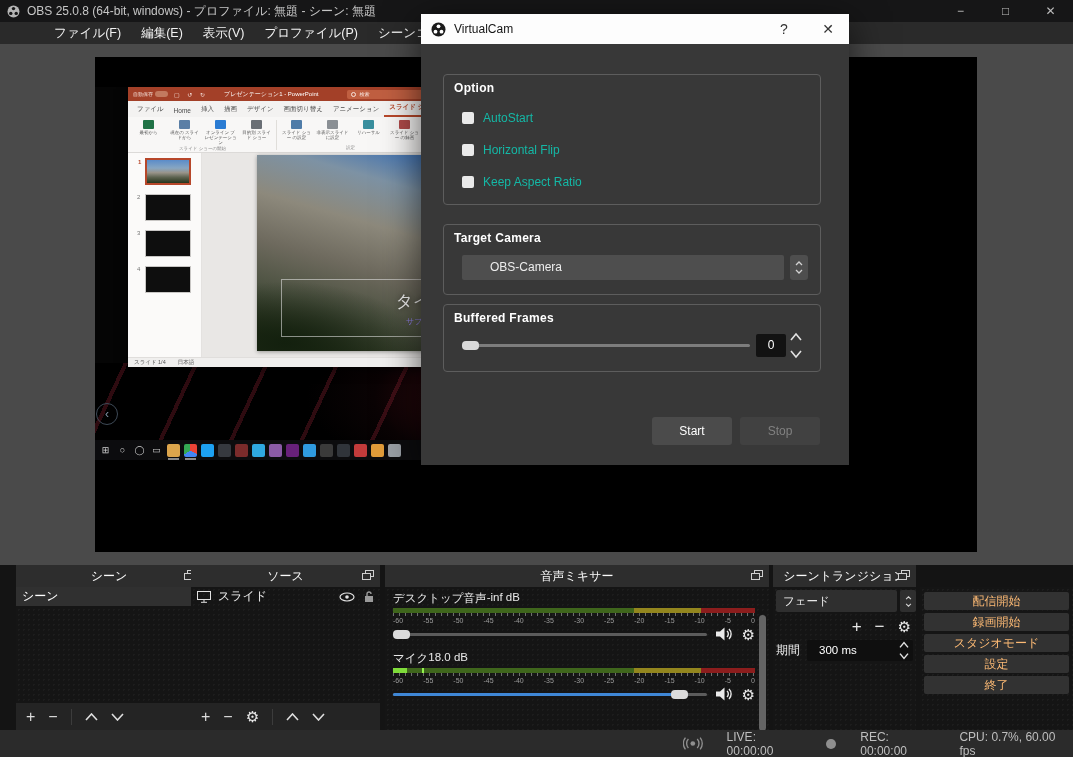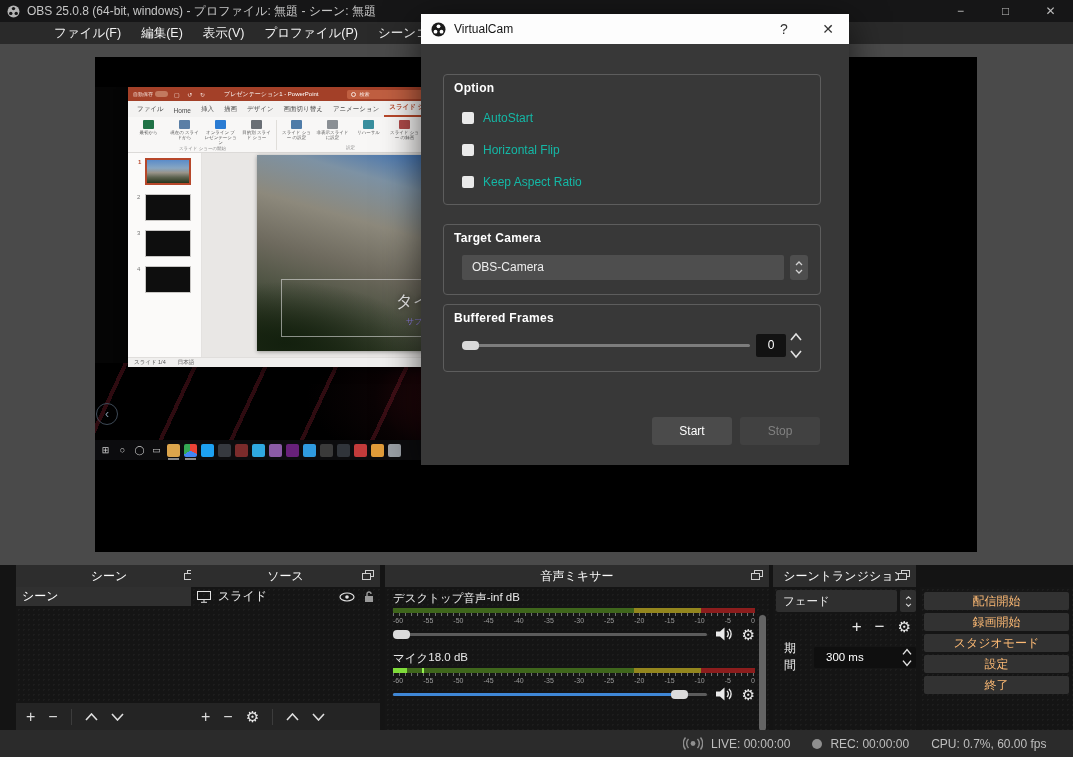--- a/index.html
+++ b/index.html
@@ -74,21 +74,21 @@
   .dlg-btn { color:#333; font-size:14px; width:22px; text-align:center; }
   .dlg-help { margin-left:auto; margin-right:22px; }
   .grp { position:absolute; left:22px; width:378px; border:1px solid #5d5d5d; border-radius:4px; }
   .grp-label { position:absolute; top:6px; left:10px; font-weight:bold; color:#fff; font-size:12px; letter-spacing:.3px; }
   .grp-option { top:60px; height:131px; }
   .grp-target { top:210px; height:71px; }
   .grp-buffer { top:290px; height:68px; }
   .chk-row { position:absolute; left:18px; display:flex; align-items:center; gap:9px; }
   .chk-box { width:12px; height:12px; background:#e9e9e9; border-radius:2px; }
   .chk-lbl { font-size:12px; color:#14b8a6; }
-  .combo { position:absolute; left:18px; top:30px; width:322px; height:25px; background:#4e4e4e; border-radius:2px; font-size:12px; color:#ededed; line-height:25px; padding-left:10px; }
+  .combo { position:absolute; left:18px; top:30px; width:322px; height:25px; background:#4e4e4e; border-radius:2px; font-size:12px; color:#ededed; line-height:25px; padding-left:28px; }
   .combo-spin { position:absolute; left:346px; top:30px; width:18px; height:25px; background:#4e4e4e; border-radius:3px; display:flex; flex-direction:column; align-items:center; justify-content:center; gap:3px; }
   .slider-track { position:absolute; left:18px; top:39px; width:288px; height:3px; background:#7d7d7d; border-radius:2px; }
   .slider-handle { position:absolute; left:0; top:-3px; width:17px; height:9px; background:#d9d9d9; border-radius:4px; }
   .spinbox { position:absolute; left:312px; top:29px; width:30px; height:23px; background:#121212; border-radius:2px; color:#fff; font-size:12px; line-height:23px; text-align:center; }
   .spin-arrows { position:absolute; left:345px; top:27px; width:18px; height:27px; display:flex; flex-direction:column; justify-content:space-between; }
   .dlg-btn-start { position:absolute; left:231px; top:403px; width:80px; height:28px; background:#4b4b4b; border-radius:3px; color:#fff; font-size:12px; text-align:center; line-height:28px; }
   .dlg-btn-stop  { position:absolute; left:319px; top:403px; width:80px; height:28px; background:#414141; border-radius:3px; color:#818181; font-size:12px; text-align:center; line-height:28px; }
 
   
   .docks { position:absolute; left:0; top:565px; width:1073px; height:165px; background:#141414; }
@@ -123,30 +123,30 @@
   .mx-track { flex:1; height:3px; background:#5c5c5c; border-radius:2px; position:relative; }
   .mx-fill { position:absolute; left:0; top:0; bottom:0; background:#3f87d6; border-radius:2px; }
   .mx-handle { position:absolute; top:-3px; width:17px; height:9px; background:#dcdcdc; border-radius:4px; }
   .mx-gear { font-size:15px; color:#eaeaea; line-height:1; }
   .mx-scroll { position:absolute; right:3px; top:28px; width:7px; height:116px; background:#646464; border-radius:4px; }
 
   .tr-combo { position:absolute; left:3px; top:3px; width:121px; height:22px; background:#2f2f2f; border-radius:2px; color:#ececec; font-size:11.5px; line-height:22px; padding-left:7px; }
   .tr-combo-spin { position:absolute; left:127px; top:3px; width:16px; height:22px; background:#2f2f2f; border-radius:2px; display:flex; flex-direction:column; align-items:center; justify-content:center; gap:3px; }
   .tr-btnrow { position:absolute; top:30px; right:5px; display:flex; align-items:center; gap:13px; color:#e8e8e8; font-size:17px; }
   .tr-gear { font-size:15px; }
-  .tr-durrow { position:absolute; top:53px; left:11px; display:flex; align-items:center; gap:7px; font-size:12px; color:#efefef; }
+  .tr-durrow { position:absolute; top:53px; left:3px; display:flex; align-items:center; gap:7px; font-size:12px; color:#efefef; }
   .tr-spin { width:106px; height:21px; background:#0f0f0f; border-radius:2px; color:#fff; font-size:11.5px; line-height:21px; padding-left:12px; position:relative; }
   .tr-spin-arrows { position:absolute; right:3px; top:1px; bottom:1px; display:flex; flex-direction:column; justify-content:space-between; }
 
   .ctl-btn { position:absolute; left:4px; right:4px; height:18px; background:#323232; border-radius:2px; color:#fdba74; font-size:12px; line-height:18px; text-align:center; }
 
   
   .statusbar { position:absolute; left:0; top:730px; width:1073px; height:27px; background:#2b2b2b; }
   .status-items { position:absolute; left:683px; top:0; height:27px; display:flex; align-items:center; gap:22px; font-size:12px; color:#bfbfbf; }
-  .st-group { display:flex; align-items:center; gap:8px;justify-content:space-between; }
+  .st-group { display:flex; align-items:center; gap:24px;justify-content:space-between; }
   .rec-dot { width:10px; height:10px; border-radius:50%; background:#8f8f8f; }
 </style>
 </head>
 <body>
 
 <div class="app">
 
   <div class="titlebar">
     <svg width="13" height="13" viewBox="0 0 13 13">
       <circle cx="6.5" cy="6.5" r="6" fill="#b5b5b5"></circle>

